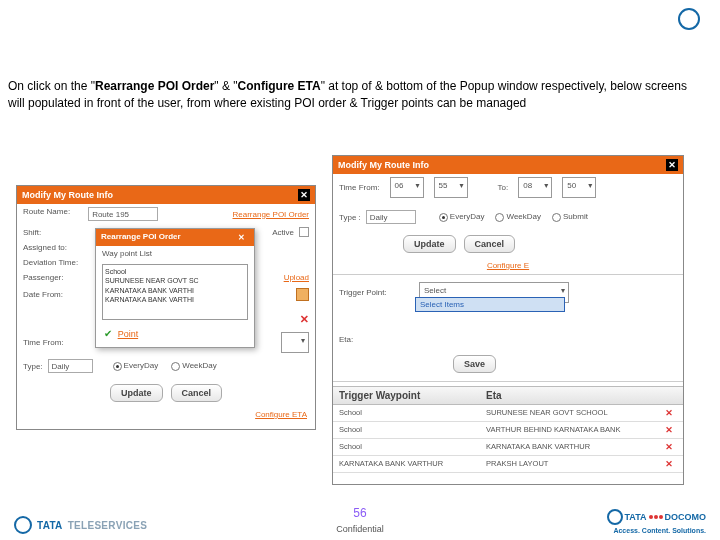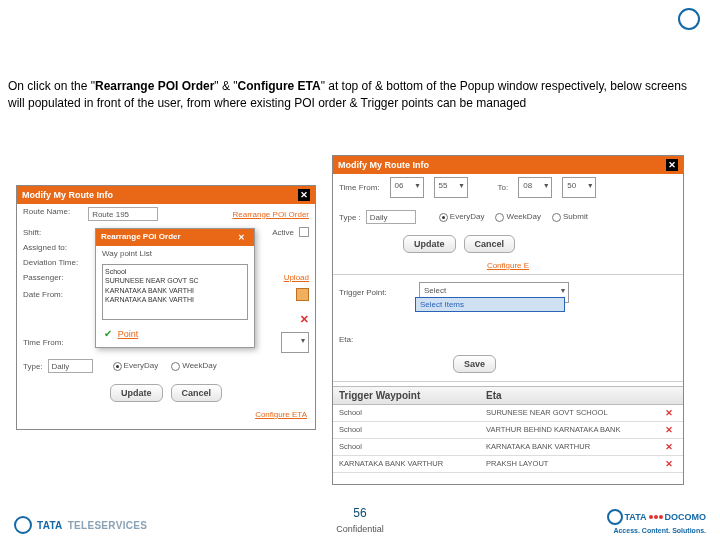--- a/index.html
+++ b/index.html
@@ -26,21 +26,21 @@
 .sep{border-top:1px solid #ccc;margin:4px 0}
 .dd{border:1px solid #999;background:#fff;height:21px;font-size:8px;padding:0 4px;line-height:15px;position:relative}
 .dd::after{content:"▾";position:absolute;right:3px;top:0;font-size:8px;color:#555}
 .drop-open{position:absolute;border:1px solid #2a62b5;background:#fff;font-size:8px}
 .tblh{display:flex;background:linear-gradient(#f7f7f7,#e3e3e3);border-top:1px solid #bbb;border-bottom:1px solid #bbb;font-size:10px;font-weight:bold;color:#444}
 .tblh>div,.tblr>div{padding:3px 6px}
 .tblr{display:flex;border-bottom:1px solid #ddd;font-size:7.5px;color:#555}
 .redx{color:#d33;font-weight:bold;font-size:9px;text-align:center}
 .calico{width:13px;height:13px;background:#f0b060;border:1px solid #c07020;display:inline-block}
 .footer{position:absolute;bottom:6px;left:0;right:0;display:flex;align-items:flex-end;justify-content:space-between;padding:0 14px}
-.pgnum{text-align:center;width:100%;position:absolute;bottom:20px;color:#0c4a6e;font-size:12px}
+.pgnum{text-align:center;width:100%;position:absolute;bottom:20px;color:#8b5cf6;font-size:12px}
 .conf{text-align:center;width:100%;position:absolute;bottom:6px;color:#555;font-size:9px}
 .tata-tele{display:flex;align-items:center;gap:5px;font-size:10px;font-weight:bold;color:#1468a6;letter-spacing:.3px}
 .docomo{display:flex;flex-direction:column;align-items:flex-end;gap:2px}
 .docomo-logo{display:flex;gap:2px;align-items:center}
 .dlogo-ico{width:16px;height:16px;border:2px solid #1468a6;border-radius:50%}
 .dots{display:flex;gap:1px}
 .dots span{width:4px;height:4px;background:#d33;border-radius:50%;display:inline-block}
 .tag{font-size:7px;color:#1468a6;font-weight:bold}
 .green-check{color:#2a9a2a;font-size:10px;margin-right:3px}
 </style>

